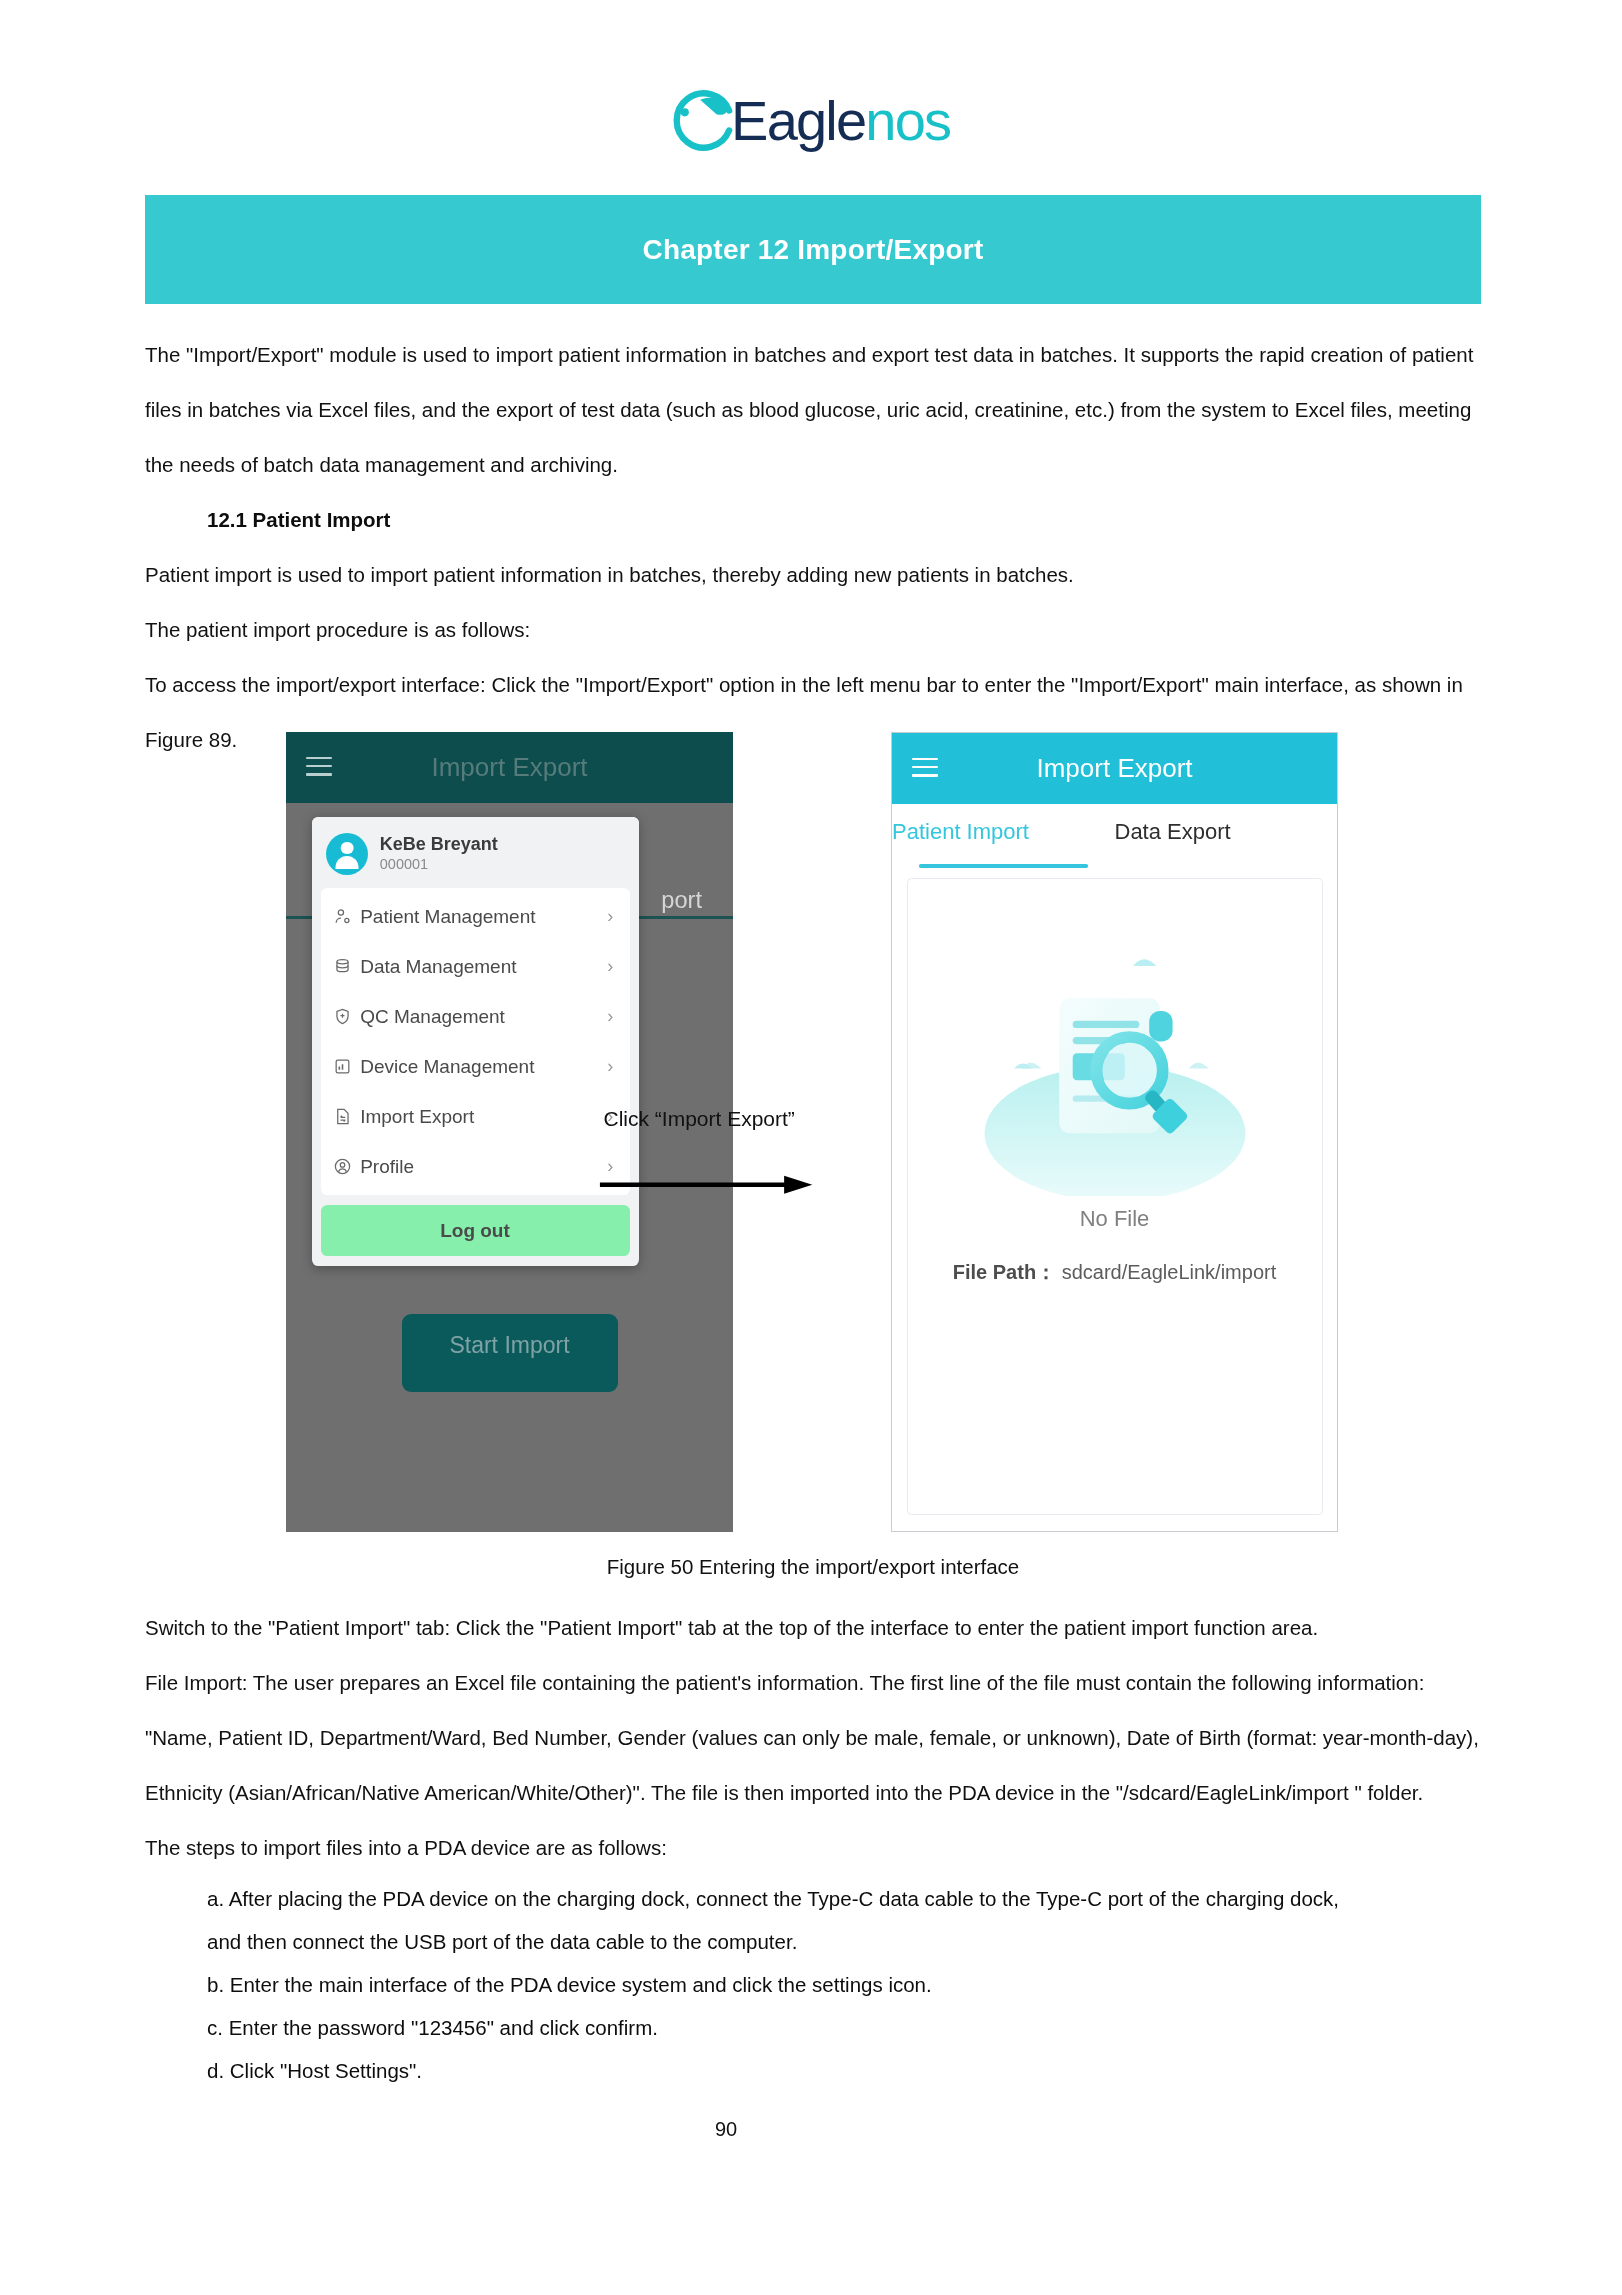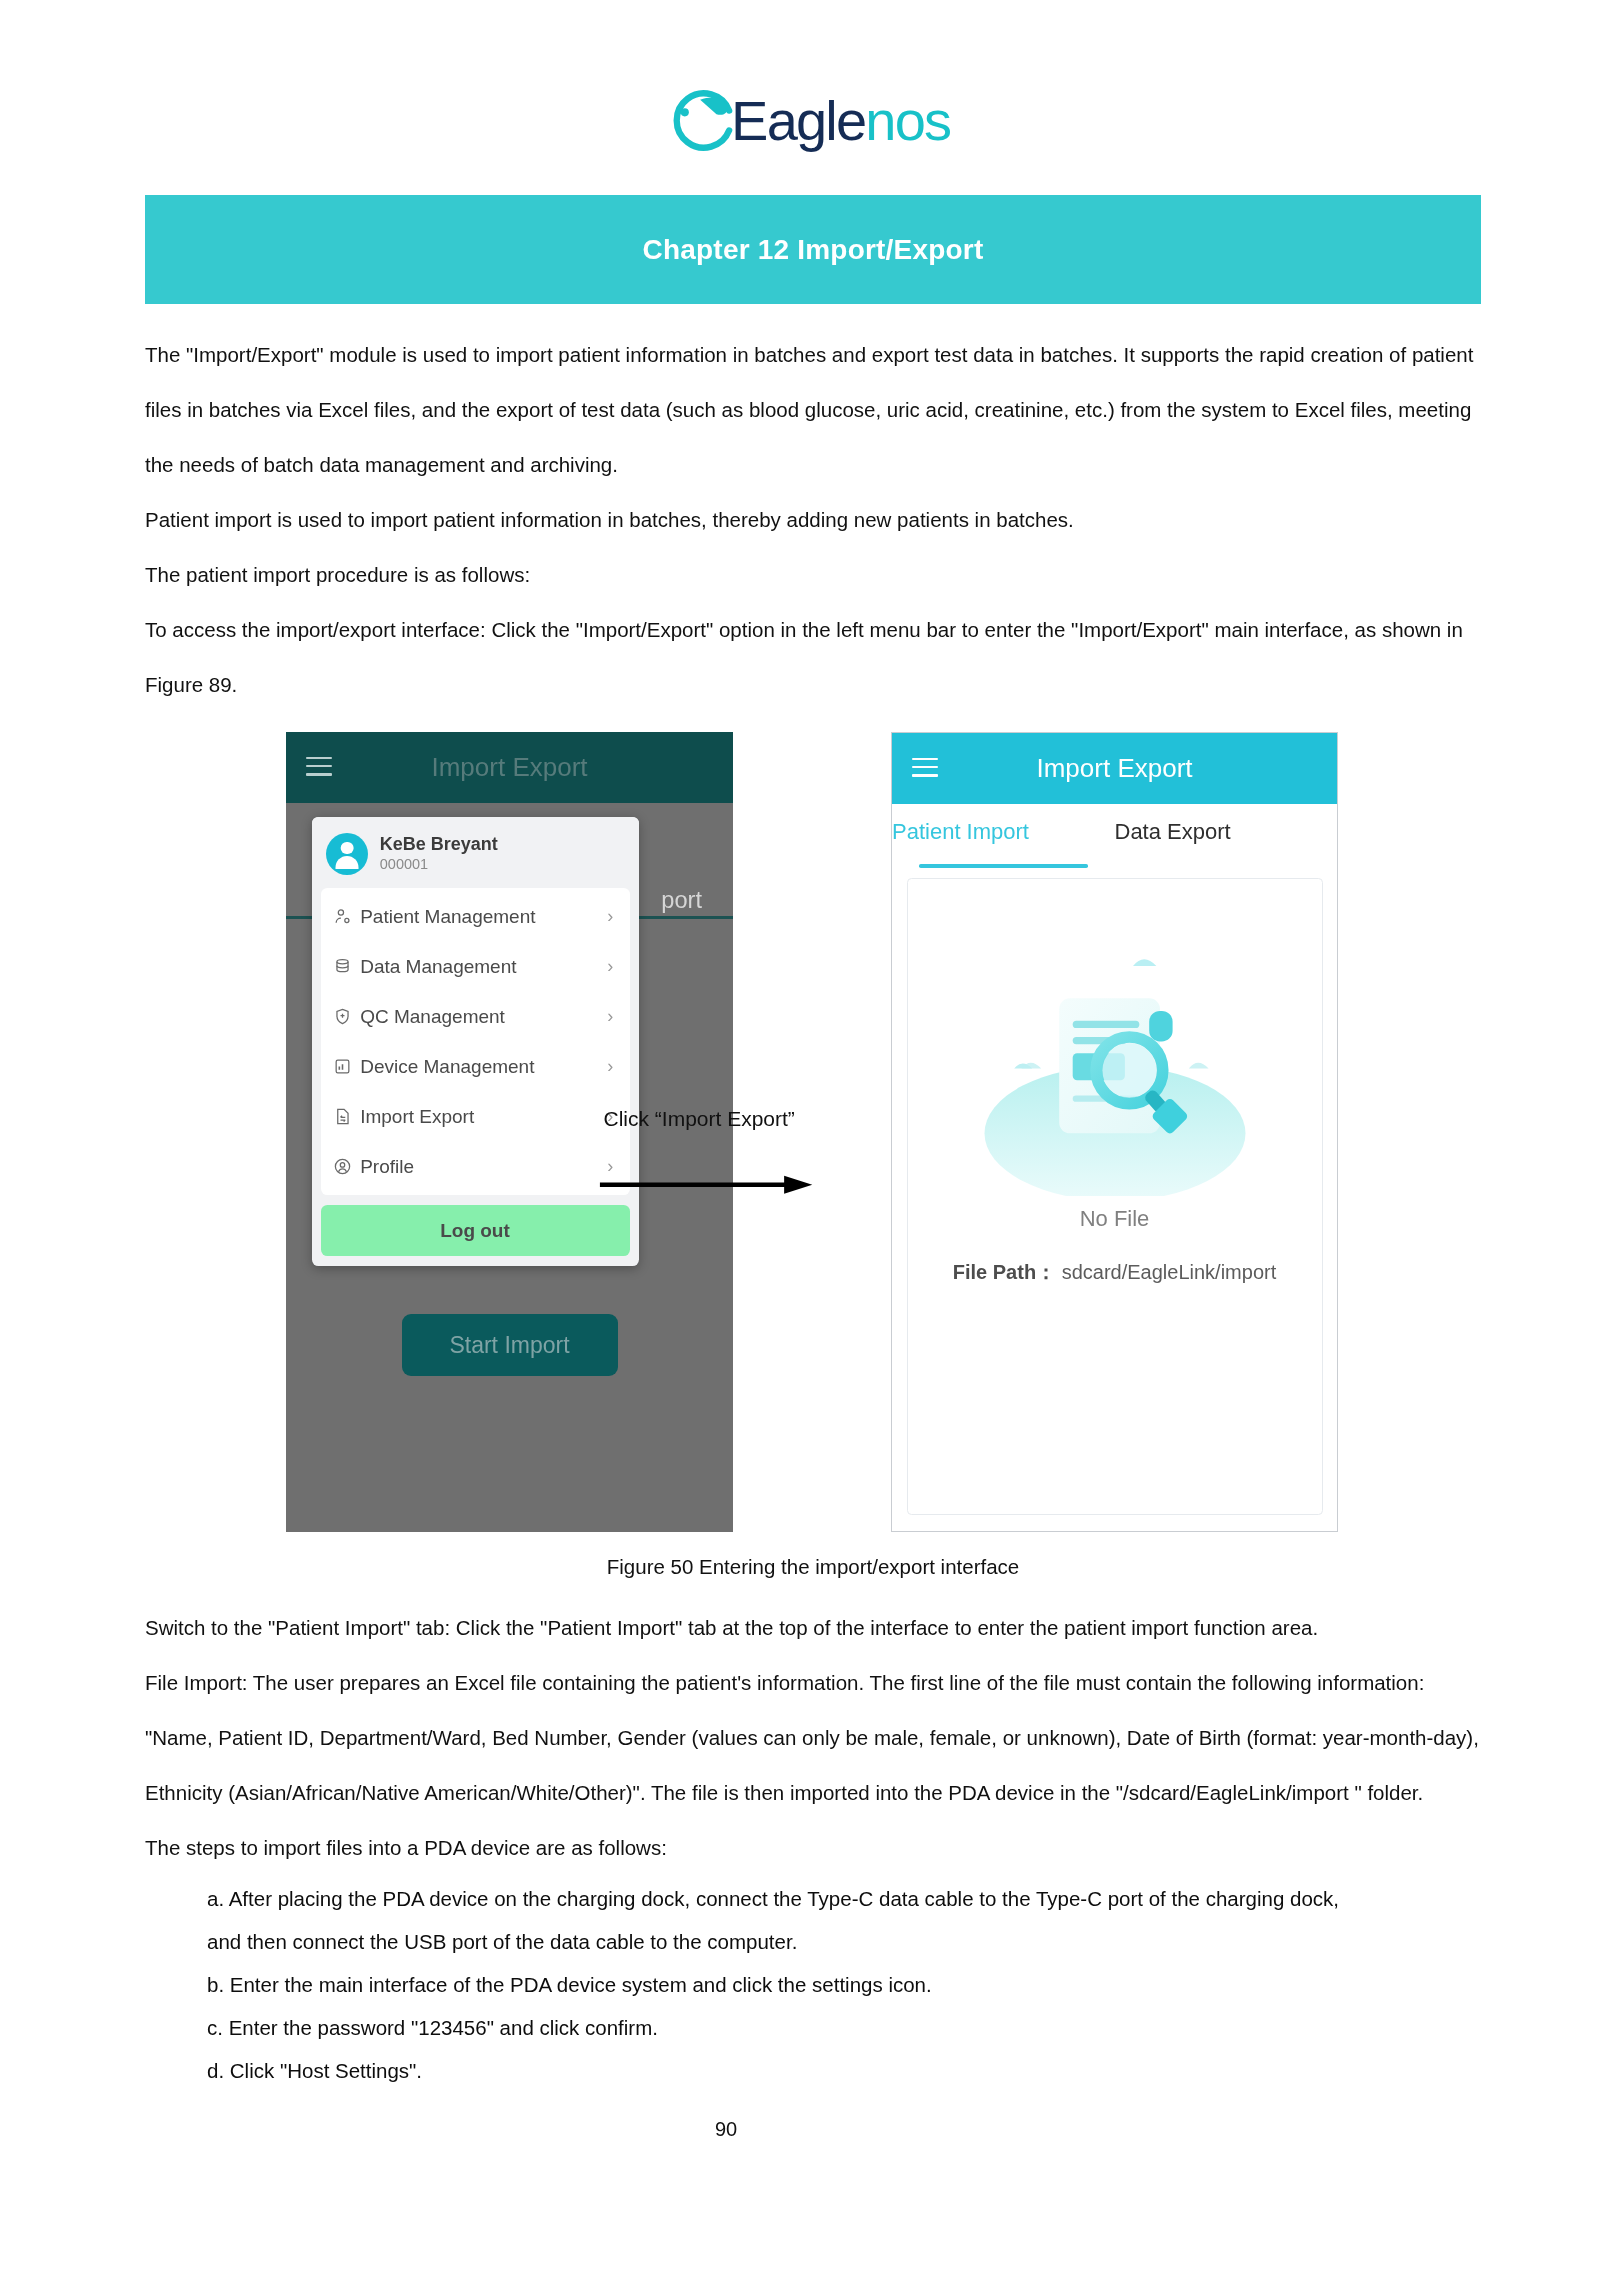--- a/index.html
+++ b/index.html
@@ -52,21 +52,21 @@
     position:absolute;left:0;top:0;width:100%;height:71px;line-height:71px;text-align:center;
     font-size:26px;color:#567b7b;
   }
   .dim-body{position:absolute;left:0;top:71px;width:100%;bottom:0;background:#6f6f6f;}
   .behind-port{
     position:absolute;right:31px;top:155px;font-size:23.6px;color:#d6d6d6;
   }
   .teal-rule{position:absolute;left:0;top:184px;width:100%;height:2.7px;background:#0e4d4d;opacity:.85;}
   .start-btn{
     position:absolute;left:50%;transform:translateX(-50%);top:582px;
-    width:216px;height:62px;border-radius:9px;background:#0a5a5c;
+    width:216px;height:78px;border-radius:9px;background:#0a5a5c;
     line-height:62px;text-align:center;color:#7fa3a5;font-size:23px;
   }
 
   
   .drawer{
     position:absolute;left:25.5px;top:85px;width:327px;border-radius:6.4px;
     background:#f1f2f4;box-shadow:0 2.7px 11px rgba(0,0,0,.28);overflow:hidden;
   }
   .drawer-user{display:flex;align-items:center;padding:15.5px 14.5px 13.6px 14.5px;background:#f1f2f4;}
   .avatar{
@@ -140,20 +140,21 @@
       <span class="logo-text"><span class="dark">Eagle</span><span class="teal">nos</span></span>
     </div>
   </div>
 
   <div class="banner">
     <span class="banner-title">Chapter 12 Import/Export</span>
   </div>
 
   <div class="content">
     <p class="para">The "Import/Export" module is used to import patient information in batches and export test data in batches. It supports the rapid creation of patient files in batches via Excel files, and the export of test data (such as blood glucose, uric acid, creatinine, etc.) from the system to Excel files, meeting the needs of batch data management and archiving.</p>
+    <div class="sec-head">12.1 Patient Import</div>
     <p class="para">Patient import is used to import patient information in batches, thereby adding new patients in batches.</p>
     <p class="para">The patient import procedure is as follows:</p>
     <p class="para">To access the import/export interface: Click the "Import/Export" option in the left menu bar to enter the "Import/Export" main interface, as shown in Figure 89.</p>
   </div>
 
   <div class="figure">
 
     <div class="phone phone-left">
       <div class="dim-body"></div>
       <div class="teal-rule"></div>

